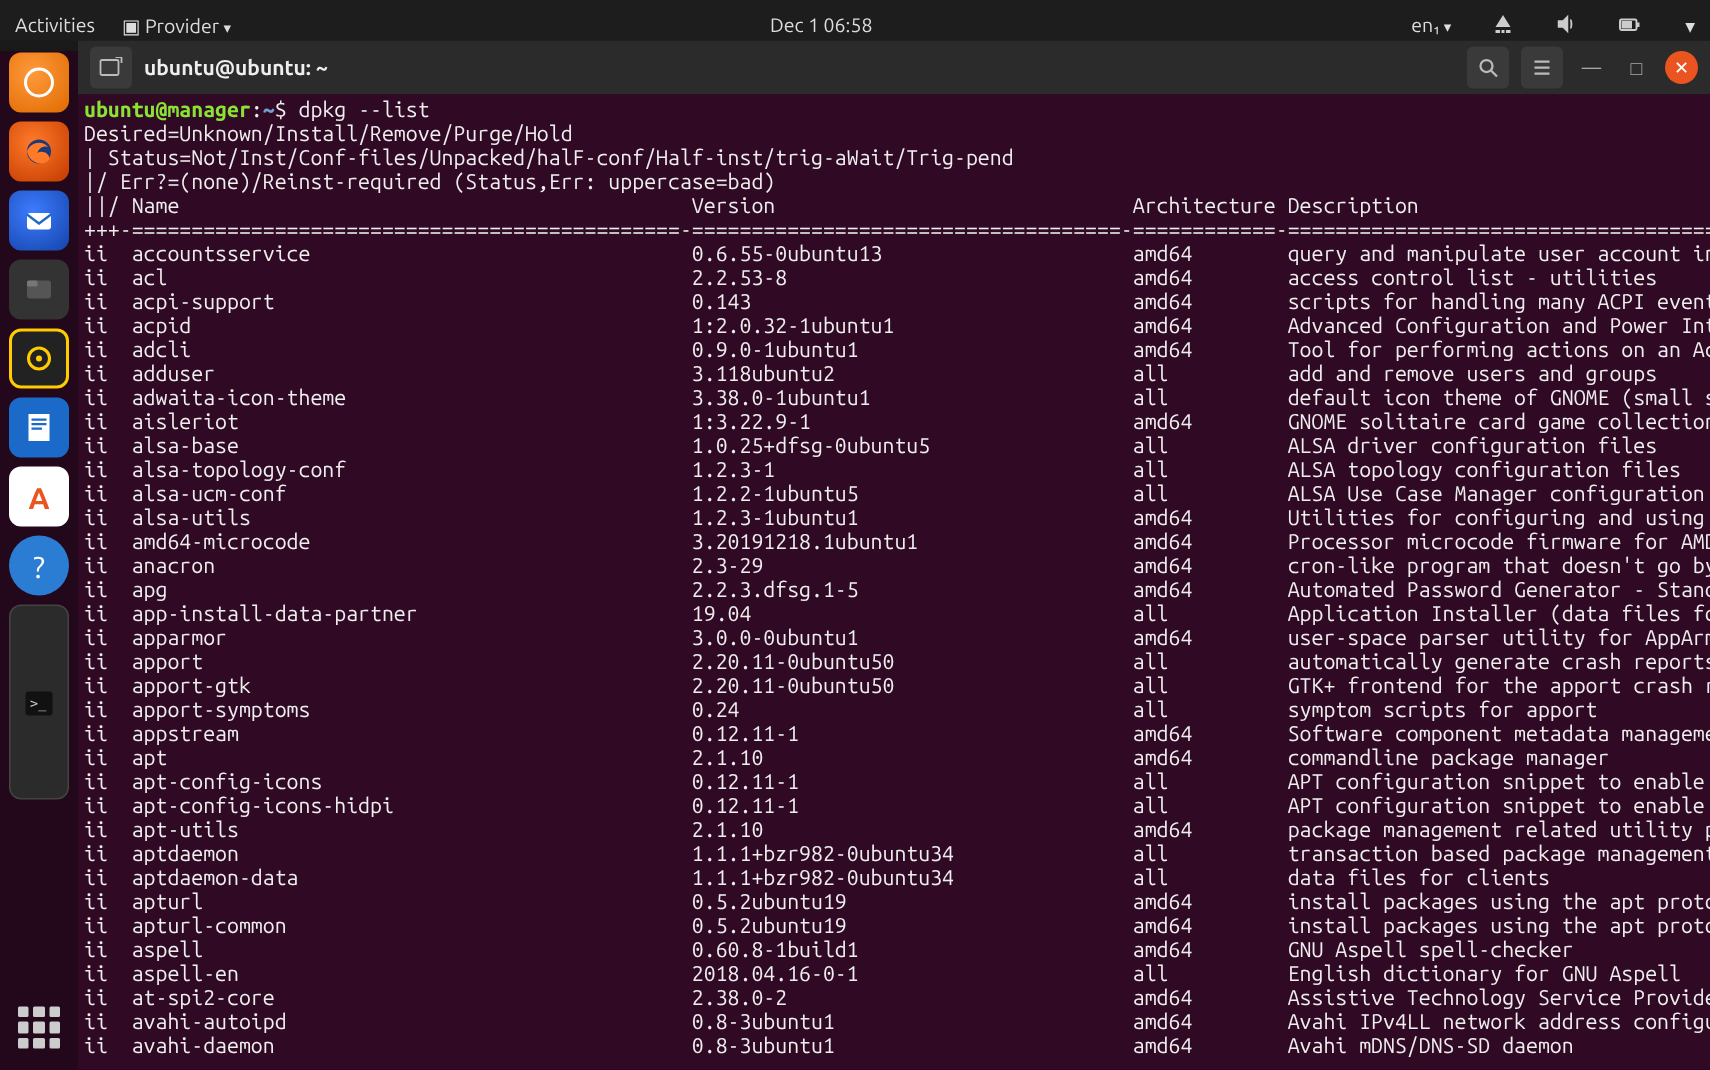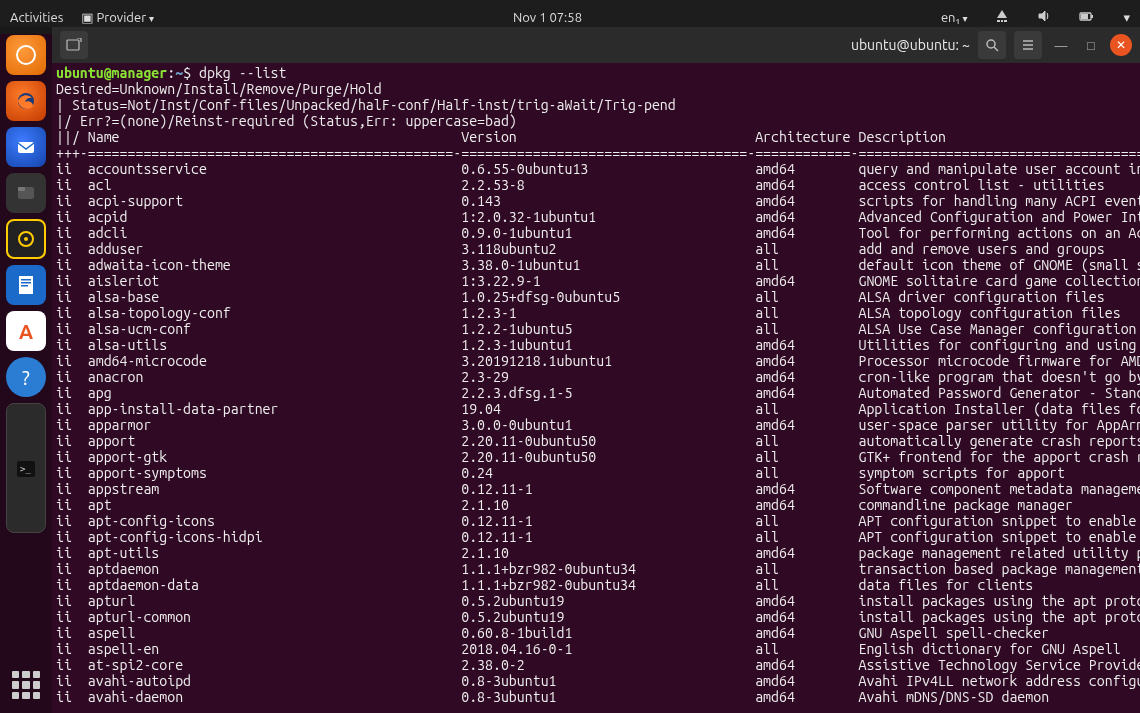--- a/index.html
+++ b/index.html
@@ -83,21 +83,21 @@
   padding: 0 8px;
   gap: 8px;
 }
 .tb-btn {
   width: 28px; height: 28px;
   background: #3a3a3a;
   border-radius: 4px;
   display: flex; align-items: center; justify-content: center;
   color: #ccc;
 }
-.tb-title { flex: 1; text-align: right; color: #eee; font-size: 14px; font-weight: 400; }
+.tb-title { flex: 1; text-align: left; color: #eee; font-size: 14px; font-weight: 700; }
 .tb-close {
   width: 22px; height: 22px; border-radius: 50%;
   background: #e95420; color: #fff;
   display: flex; align-items: center; justify-content: center;
   font-size: 12px;
 }
 .tb-winbtn {
   width: 22px; height: 22px;
   display: flex; align-items: center; justify-content: center;
   color: #aaa; font-size: 13px;
@@ -122,21 +122,21 @@
 </head>
 <body>
 
 <div class="topbar">
   <div class="topbar-left">
     <span>Activities</span>
     <span class="dropdown">
       <span>▣ </span><span>Provider</span>
     </span>
   </div>
-  <div class="topbar-center">Nov 1  07:58</div>
+  <div class="topbar-center">Dec 1  06:58</div>
   <div class="topbar-right">
     <span class="dropdown">en₁</span>
     <span>
       <svg width="14" height="14" viewBox="0 0 14 14">
           <path d="M7 1 L2 9 L12 9 Z M2 11h3v2H2z M6 11h2v2H6z M9 11h3v2H9z" fill="#ccc"></path>
         </svg>
     </span>
     <span>
       <svg width="14" height="14" viewBox="0 0 14 14">
           <path d="M2 5v4h3l3 3V2L5 5H2z M10 4c1 1 1 5 0 6" stroke="#ccc" fill="#ccc" stroke-width="1"></path>

